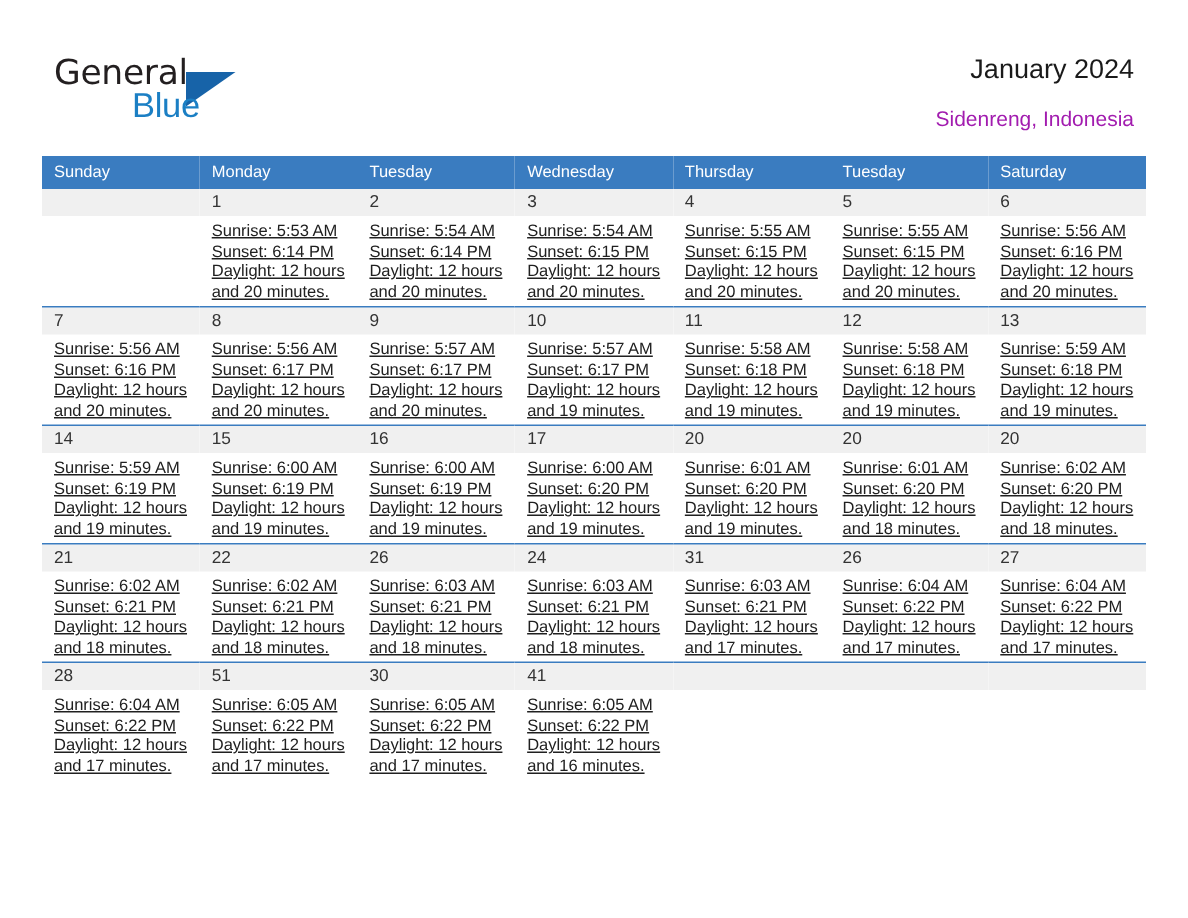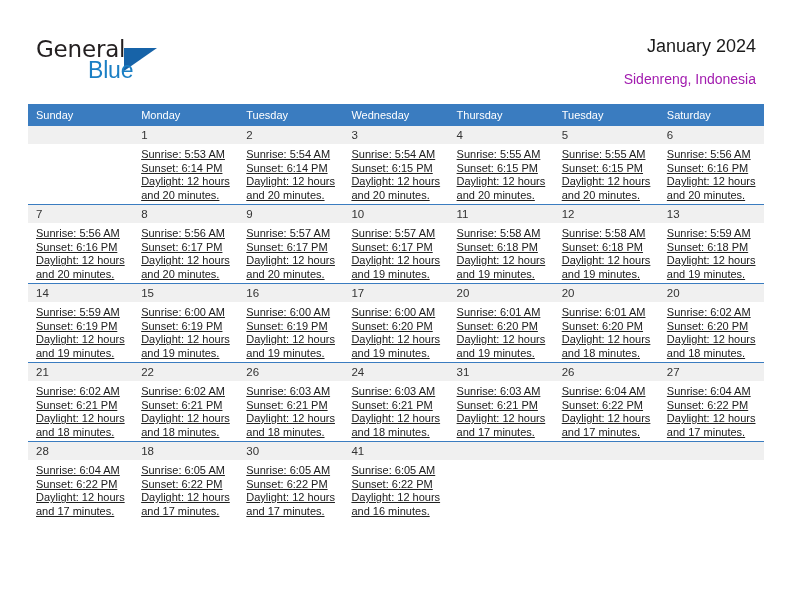--- a/index.html
+++ b/index.html
@@ -455,21 +455,21 @@
         <td>
           <span class="daynum">28</span>
           <div class="cellbody">
             <div>Sunrise: 6:04 AM</div>
             <div>Sunset: 6:22 PM</div>
             <div>Daylight: 12 hours</div>
             <div>and 17 minutes.</div>
           </div>
         </td>
         <td>
-          <span class="daynum">18</span>
+          <span class="daynum">51</span>
           <div class="cellbody">
             <div>Sunrise: 6:05 AM</div>
             <div>Sunset: 6:22 PM</div>
             <div>Daylight: 12 hours</div>
             <div>and 17 minutes.</div>
           </div>
         </td>
         <td>
           <span class="daynum">30</span>
           <div class="cellbody">

